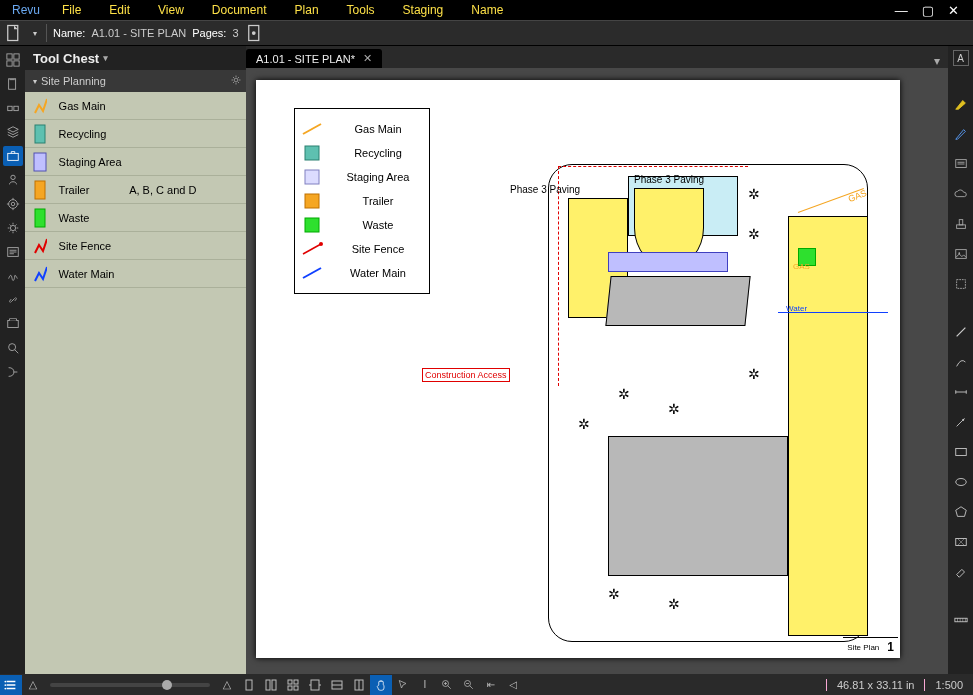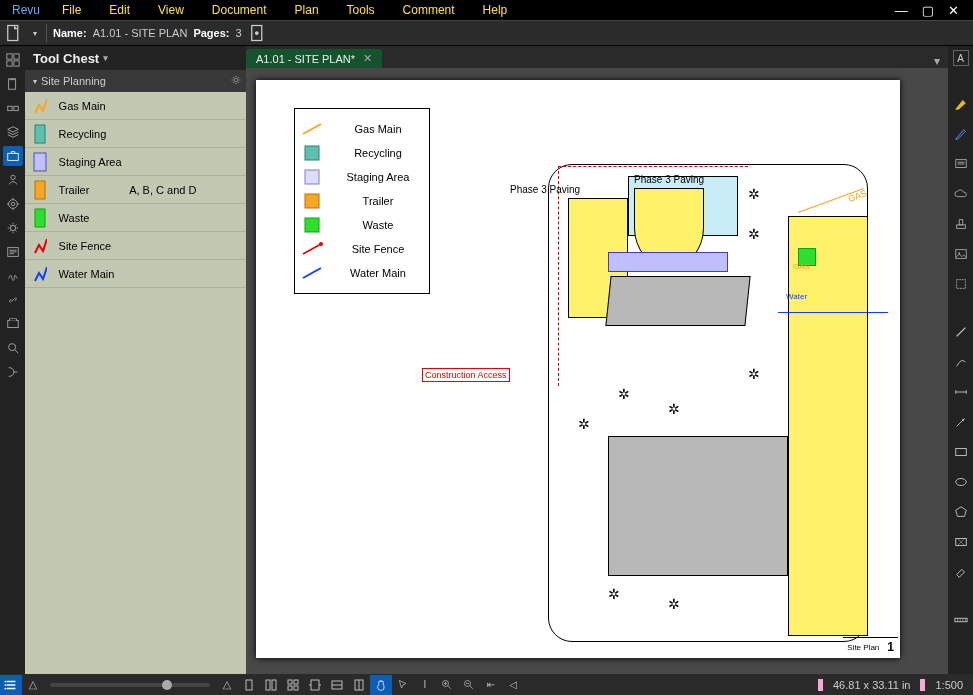--- a/index.html
+++ b/index.html
@@ -7,21 +7,21 @@
 
 .menubar{height:20px;background:#000;display:flex;align-items:center;padding:0 4px}
 .menubar .brand{color:#6aa8f0;font-size:12px;padding:0 8px}
 .menubar .mi{color:#fde047;padding:0 14px;font-size:12px;cursor:pointer}
 .winctrl{margin-left:auto;display:flex;gap:14px;padding-right:10px}
 .winctrl span{color:#fff;font-size:13px;cursor:pointer}
 
 .infobar{height:26px;background:#2b2b2b;display:flex;align-items:center;gap:6px;padding:0 4px;border-top:1px solid #444;border-bottom:1px solid #000;font-size:11px}
 .infobar .icobtn{width:20px;height:20px;display:flex;align-items:center;justify-content:center;color:#ccc;cursor:pointer}
 .infobar .sep{width:1px;height:18px;background:#555}
-.infobar b{color:#fff;font-weight:700}
+.infobar b{color:#fff;font-weight:400}
 .infobar .val{color:#ccc}
 
 .main{display:flex;height:628px}
 
 .rail{width:25px;background:#222;display:flex;flex-direction:column;align-items:center;padding-top:4px;gap:4px}
 .rail .ric{width:20px;height:20px;display:flex;align-items:center;justify-content:center;color:#aaa;cursor:pointer;border-radius:2px}
 .rail .ric.active{background:#0a5fb4}
 .rail .ric svg{width:14px;height:14px}
 
 .panel{width:221px;background:#2a2a2a;display:flex;flex-direction:column}
@@ -38,78 +38,78 @@
 .tbl .c0{width:32px;display:flex;align-items:center;justify-content:center}
 .tbl .c1{width:76px;padding-left:4px}
 .tbl .c2{width:86px;padding-left:4px}
 .tbl .c3{width:44px;padding-left:4px}
 .tbl .fill{flex:1;background:#c3c8b3}
 
 .sw{width:14px;height:22px;display:flex;align-items:center;justify-content:center}
 
 .docwrap{flex:1;display:flex;flex-direction:column;background:#484848}
 .tabs{height:22px;background:#2a2a2a;display:flex;align-items:flex-end}
-.tab{background:#14532d;padding:3px 10px;font-size:11px;color:#eee;display:flex;align-items:center;gap:8px;border-top-left-radius:3px;border-top-right-radius:3px;cursor:pointer}
+.tab{background:#000000;padding:3px 10px;font-size:11px;color:#eee;display:flex;align-items:center;gap:8px;border-top-left-radius:3px;border-top-right-radius:3px;cursor:pointer}
 .tab .close{color:#aaa;font-size:11px}
 .tabs .menu{margin-left:auto;padding:0 8px;color:#aaa;cursor:pointer}
 .canvas{flex:1;background:#484848;position:relative;overflow:hidden}
 .page{position:absolute;left:10px;top:12px;width:644px;height:578px;background:#fff;box-shadow:0 0 6px #000}
 
 .rrail{width:25px;background:#222;display:flex;flex-direction:column;align-items:center;padding-top:4px;gap:10px}
 .rrail .ric{width:20px;height:20px;display:flex;align-items:center;justify-content:center;color:#aaa;cursor:pointer}
 .rrail .ric svg{width:14px;height:14px}
 
 .status{height:21px;background:#2a2a2a;display:flex;align-items:center;font-size:11px}
 .status .sbtn{width:22px;height:20px;display:flex;align-items:center;justify-content:center;color:#bbb;cursor:pointer}
 .status .sbtn.blue{background:#0a5fb4;color:#fff}
 .status .slider{flex:0 0 160px;height:4px;background:#444;margin:0 6px;position:relative;border-radius:2px}
 .status .slider .thumb{position:absolute;left:70%;top:-3px;width:10px;height:10px;border-radius:50%;background:#aaa}
 .status .spacer{flex:1}
-.status .meas{padding:0 10px;color:#ccc;border-left:5px solid #f9a8d4}
+.status .meas{padding:0 10px;color:#ccc;border-left:1px solid #f9a8d4}
 
 .legend{position:absolute;left:38px;top:28px;width:136px;border:1.5px solid #000;background:#fff;padding:8px 6px;font-size:11px;color:#000}
 .legend .lr{display:flex;align-items:center;height:24px;gap:10px}
 .legend .li{width:22px;height:16px;display:flex;align-items:center;justify-content:center}
 .legend .lt{flex:1;text-align:center}
 
 .site{position:absolute;left:282px;top:76px;width:348px;height:490px;pointer-events:none}
 .bldg1{position:absolute;left:70px;top:120px;width:140px;height:50px;background:#b8b8b8;border:1px solid #000;transform:skewX(-6deg)}
 .bldg2{position:absolute;left:70px;top:280px;width:180px;height:140px;background:#b8b8b8;border:1px solid #000}
 .lotTop{position:absolute;left:30px;top:42px;width:60px;height:120px;background:#fff16a;border:1px solid #000}
 .lotTop2{position:absolute;left:90px;top:20px;width:110px;height:60px;background:#c9edf5;border:1px solid #000}
 .lotU{position:absolute;left:96px;top:32px;width:70px;height:80px;background:#fff16a;border:1px solid #000;border-radius:0 0 50% 50%}
 .lotRight{position:absolute;left:250px;top:60px;width:80px;height:420px;background:#fff16a;border:1px solid #000}
 .staging{position:absolute;left:70px;top:96px;width:120px;height:20px;background:#bfbfff;border:1px solid #4040c0}
 .wasteBox{position:absolute;left:260px;top:92px;width:18px;height:18px;background:#2ee02e;border:1px solid #0a0}
 .gasline{position:absolute;left:260px;top:56px;width:70px;height:1px;border-top:1.5px solid #f5a623;transform:rotate(-20deg);transform-origin:left}
 .gaslbl{position:absolute;left:310px;top:35px;color:#f5a623;font-size:9px;transform:rotate(-22deg)}
 .gaslbl2{position:absolute;left:255px;top:106px;color:#f5a623;font-size:8px}
 .waterline{position:absolute;left:240px;top:156px;width:110px;height:1px;border-top:1.5px solid #1040ff}
-.waterlbl{position:absolute;left:248px;top:136px;color:#1040ff;font-size:8px}
+.waterlbl{position:absolute;left:248px;top:148px;color:#1040ff;font-size:8px}
 .fenceH{position:absolute;left:20px;top:10px;width:190px;border-top:1.5px dashed #e00000}
 .fenceV{position:absolute;left:20px;top:10px;height:220px;border-left:1.5px dashed #e00000}
 .ca{position:absolute;left:-116px;top:212px;color:#e00000;font-size:9px;border:1px solid #e00000;padding:1px 2px;background:#fff}
 .phase{position:absolute;font-size:10px;color:#000}
 .trees{position:absolute;font-size:14px;color:#000}
 .outline{position:absolute;left:10px;top:8px;width:320px;height:478px;border:1.5px solid #000;border-radius:24px}
 .titleblk{position:absolute;right:2px;bottom:2px;font-size:8px;color:#000;border-top:1px solid #000;padding:2px 4px;display:flex;align-items:center;gap:8px}
 </style>
 </head>
 <body>
 
 <div class="menubar">
   <span class="brand">Revu</span>
   <span class="mi">File</span>
   <span class="mi">Edit</span>
   <span class="mi">View</span>
   <span class="mi">Document</span>
   <span class="mi">Plan</span>
   <span class="mi">Tools</span>
-  <span class="mi">Comment</span>
-  <span class="mi">Help</span>
+  <span class="mi">Staging</span>
+  <span class="mi">Name</span>
   <div class="winctrl">
     <span>—</span>
     <span>▢</span>
     <span>✕</span>
   </div>
 </div>
 
 <div class="infobar">
   <span class="icobtn">
       <svg viewBox="0 0 16 16">

